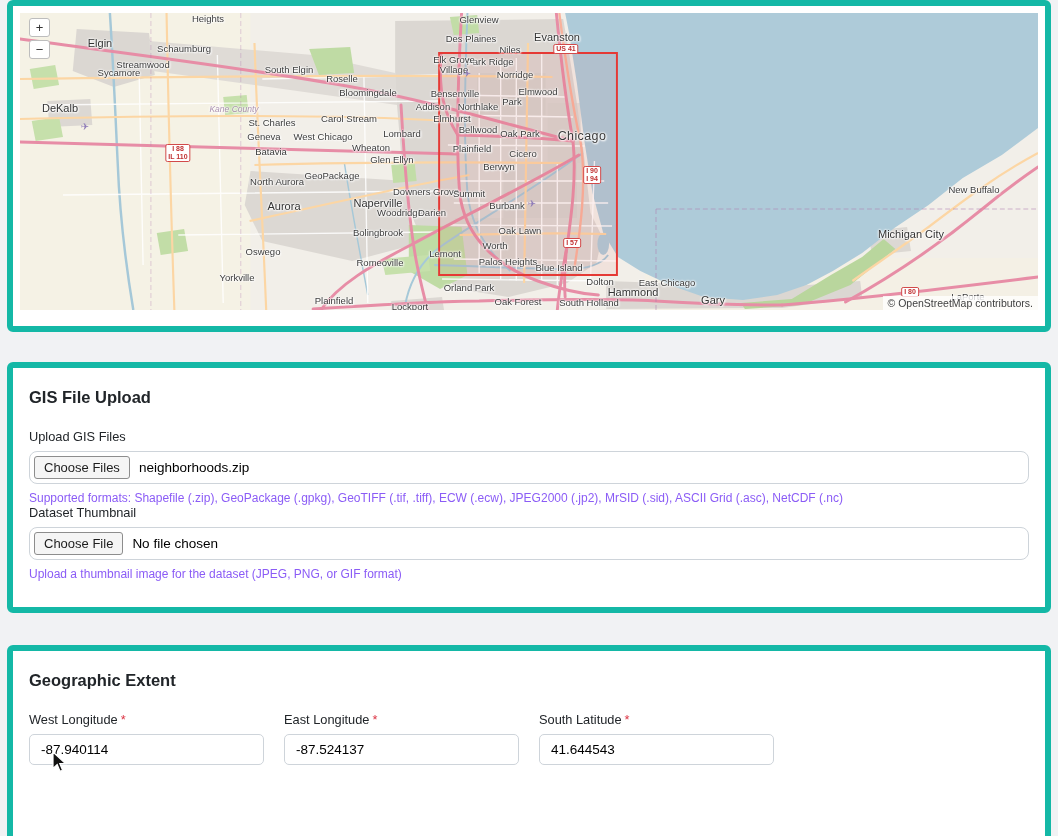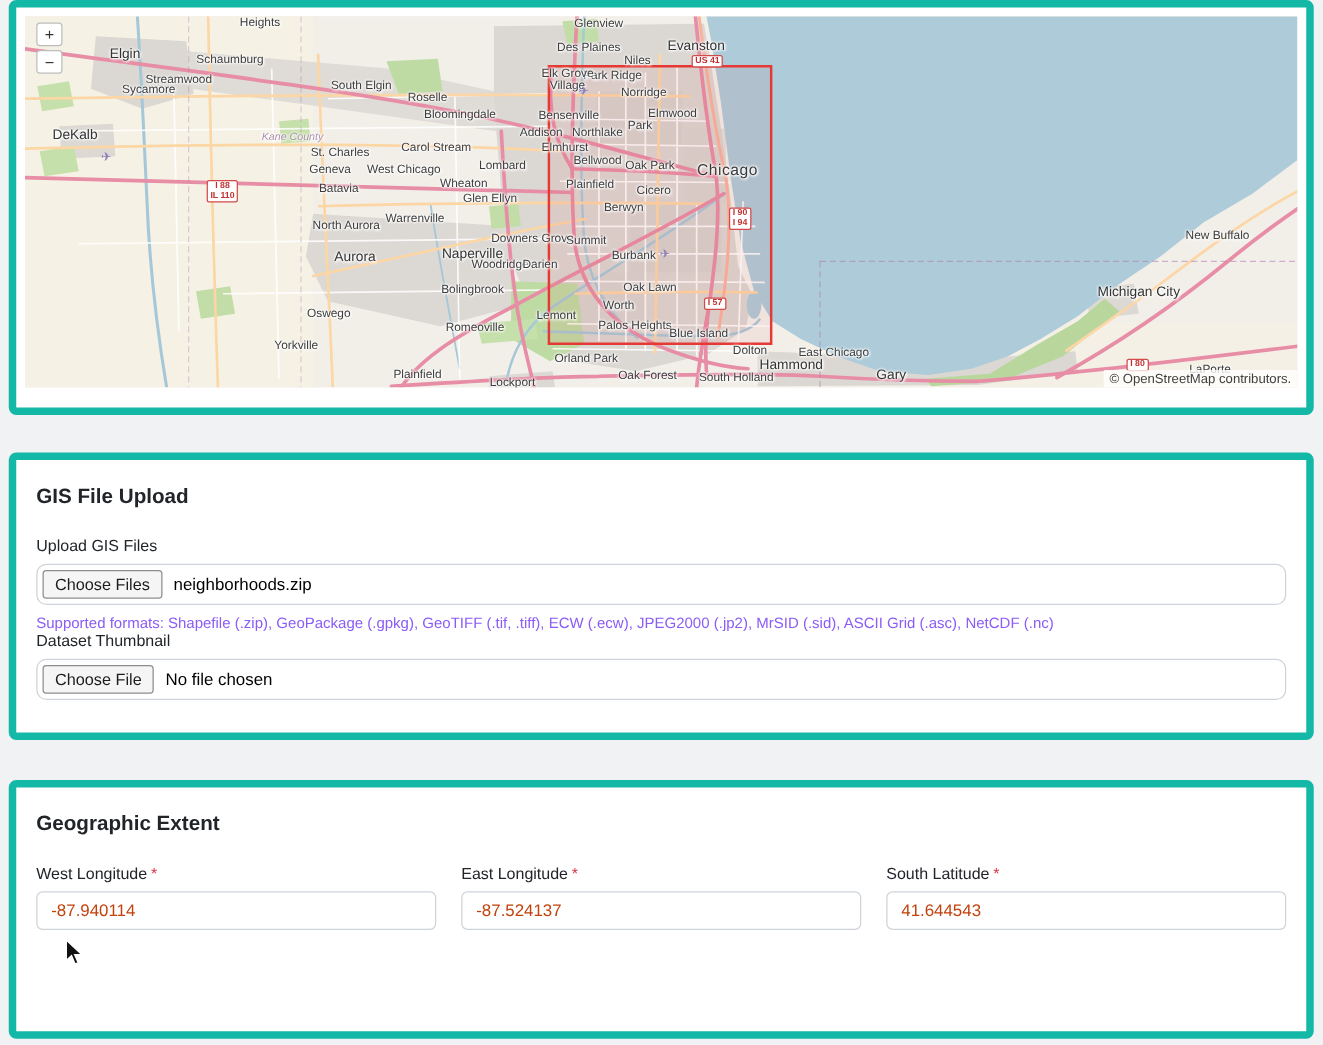--- a/index.html
+++ b/index.html
@@ -29,29 +29,29 @@
       color:#333;padding:0;display:flex;align-items:center;justify-content:center;cursor:pointer;font-family:inherit}
   .attrib{position:absolute;right:0;bottom:0;background:rgba(255,255,255,.78);font-size:10.5px;color:#3f3f3f;
       padding:1px 5px;z-index:6}
   
   .form-card{margin-top:30px;padding:14px 9px 26px}
   .form-card2{margin-top:32px;padding:14px 9px 80px}
   .card-title{font-size:16.5px;font-weight:600;color:#212529;margin:6px 7px 22px}
   .form-label{display:block;font-size:12.8px;color:#212529;margin:0 0 7px;font-weight:400}
   .req{color:#dc3545;margin-left:3px}
   .text-input{width:100%;box-sizing:border-box;height:31px;border:1px solid #ced4da;border-radius:5px;
-      padding:3px 11px;font-size:13.5px;color:#c2410c;font-family:inherit;background:#fff;outline:none}
+      padding:3px 11px;font-size:13.5px;color:#000000;font-family:inherit;background:#fff;outline:none}
   .file-input{display:flex;align-items:center;height:33px;border:1px solid #ced4da;border-radius:8px;
       background:#fff;padding:0 4px;box-sizing:border-box;cursor:pointer}
   .file-btn{background:#f5f5f5;border:1px solid #8d8d8d;border-radius:3px;font-size:13px;color:#1d1d1d;
       padding:3px 9px;white-space:nowrap}
   .file-name{margin-left:9px;font-size:13.5px;color:#000000}
   .help-text{font-size:12px;color:#8b5cf6;margin-top:7px}
   .mt{margin-top:22px}
-  .grid2{display:grid;grid-template-columns:1fr 1fr 1fr;column-gap:20px;row-gap:38px;margin:1px 7px}
+  .grid2{display:grid;grid-template-columns:1fr 1fr 1fr 1fr;column-gap:20px;row-gap:38px;margin:1px 7px}
   .fg{margin:0 7px}
   .cursor{position:absolute;left:52px;top:751px;z-index:50;pointer-events:none}
 </style>
 </head>
 <body>
 
 <div class="page">
 
   <section class="card map-card">
     <div class="map">
@@ -168,21 +168,21 @@
           <span class="ml" style="left: 244px; top: 123px;">Geneva</span>
           <span class="ml" style="left: 458px; top: 116px;">Bellwood</span>
           <span class="ml" style="left: 500px; top: 120px;">Oak Park</span>
           <span class="ml xl" style="left: 562px; top: 123px;">Chicago</span>
           <span class="ml" style="left: 351px; top: 134px;">Wheaton</span>
           <span class="ml" style="left: 251px; top: 138px;">Batavia</span>
           <span class="ml" style="left: 452px; top: 135px;">Plainfield</span>
           <span class="ml" style="left: 503px; top: 140px;">Cicero</span>
           <span class="ml" style="left: 372px; top: 146px;">Glen Ellyn</span>
           <span class="ml" style="left: 479px; top: 153px;">Berwyn</span>
-          <span class="ml" style="left: 312px; top: 162px;">Warrenville</span>
+          <span class="ml" style="left: 312px; top: 162px;">GeoPackage</span>
           <span class="ml" style="left: 257px; top: 168px;">North Aurora</span>
           <span class="ml" style="left: 406px; top: 178px;">Downers Grove</span>
           <span class="ml" style="left: 449px; top: 180px;">Summit</span>
           <span class="ml lg" style="left: 358px; top: 190px;">Naperville</span>
           <span class="ml lg" style="left: 264px; top: 193px;">Aurora</span>
           <span class="ml" style="left: 380px; top: 199px;">Woodridge</span>
           <span class="ml" style="left: 412px; top: 199px;">Darien</span>
           <span class="ml" style="left: 487px; top: 192px;">Burbank</span>
           <span class="ml" style="left: 500px; top: 217px;">Oak Lawn</span>
           <span class="ml" style="left: 358px; top: 219px;">Bolingbrook</span>
@@ -247,20 +247,21 @@
       </div>
       <div class="help-text">Supported formats: Shapefile (.zip), GeoPackage (.gpkg), GeoTIFF (.tif, .tiff), ECW (.ecw), JPEG2000 (.jp2), MrSID (.sid), ASCII Grid (.asc), NetCDF (.nc)</div>
     </div>
 
     <div class="fg mt">
       <label class="form-label">Dataset Thumbnail</label>
       <div class="file-input">
         <span class="file-btn">Choose File</span>
         <span class="file-name">No file chosen</span>
       </div>
+      <div class="help-text">Upload a thumbnail image for the dataset (JPEG, PNG, or GIF format)</div>
     </div>
   </section>
 
   <section class="card form-card2">
     <h2 class="card-title">Geographic Extent</h2>
     <div class="grid2">
 
       <div class="field">
         <label class="form-label">
           <span>West Longitude</span><span class="req">*</span>

